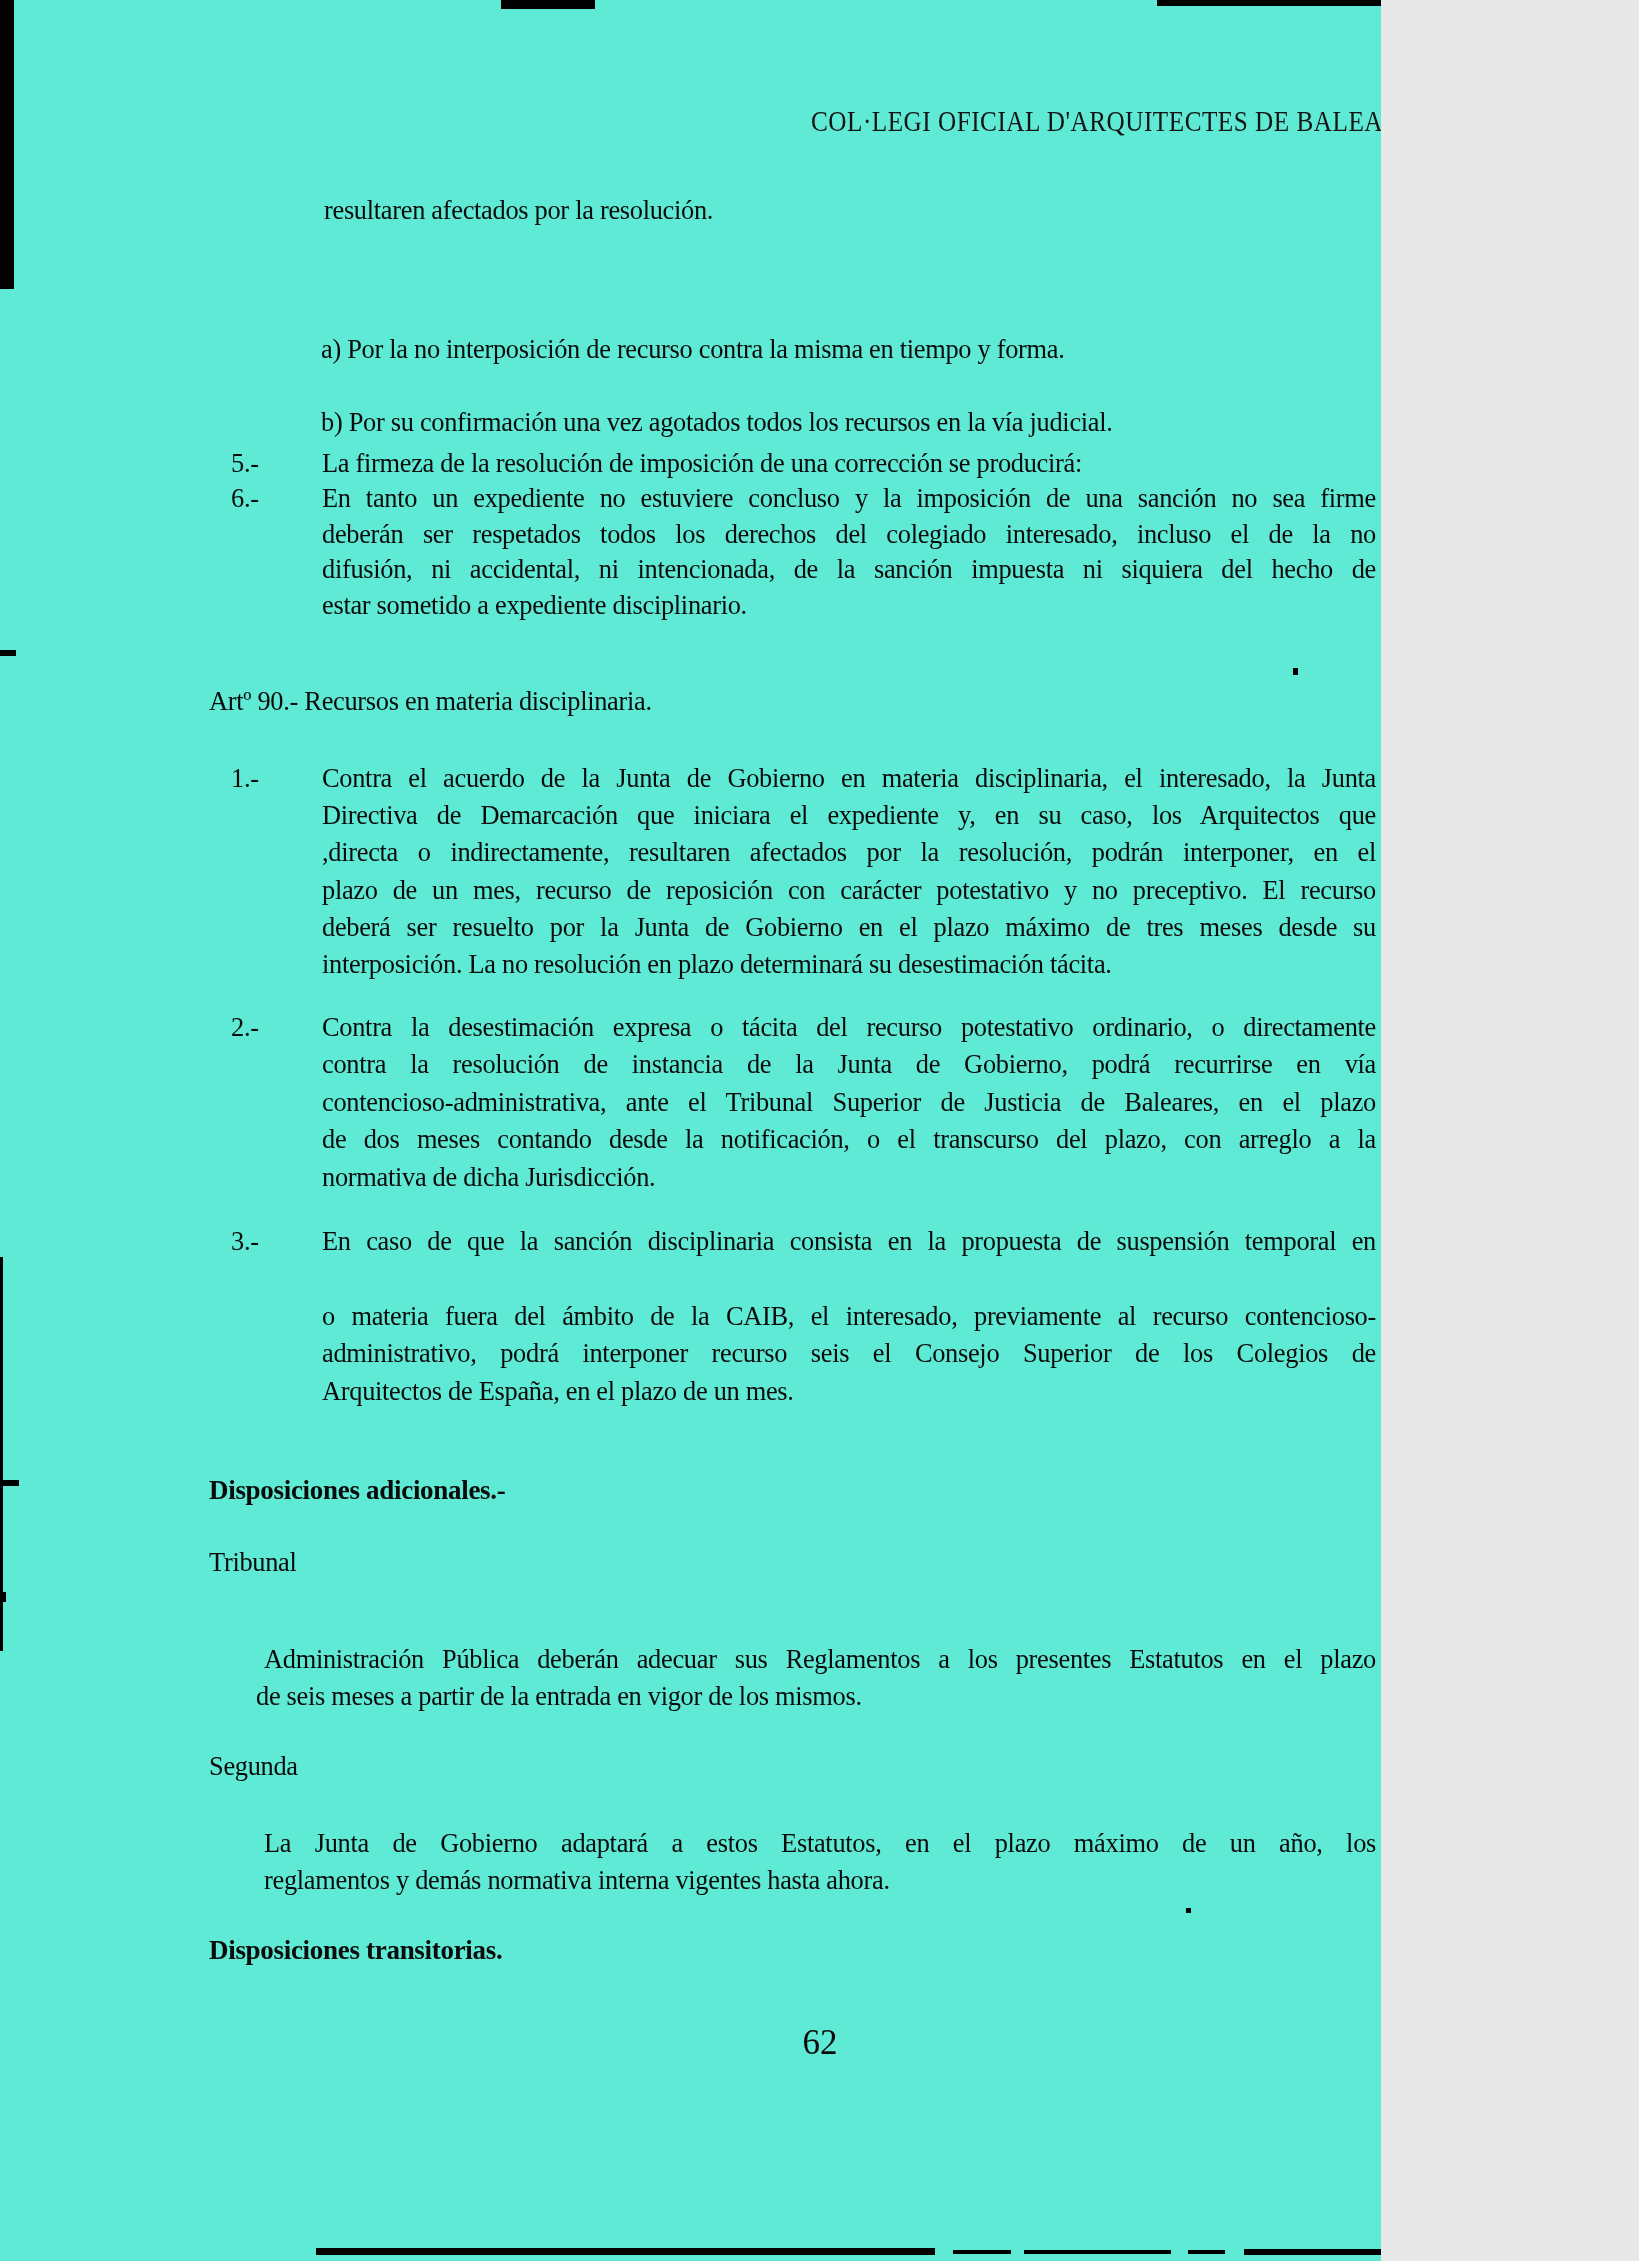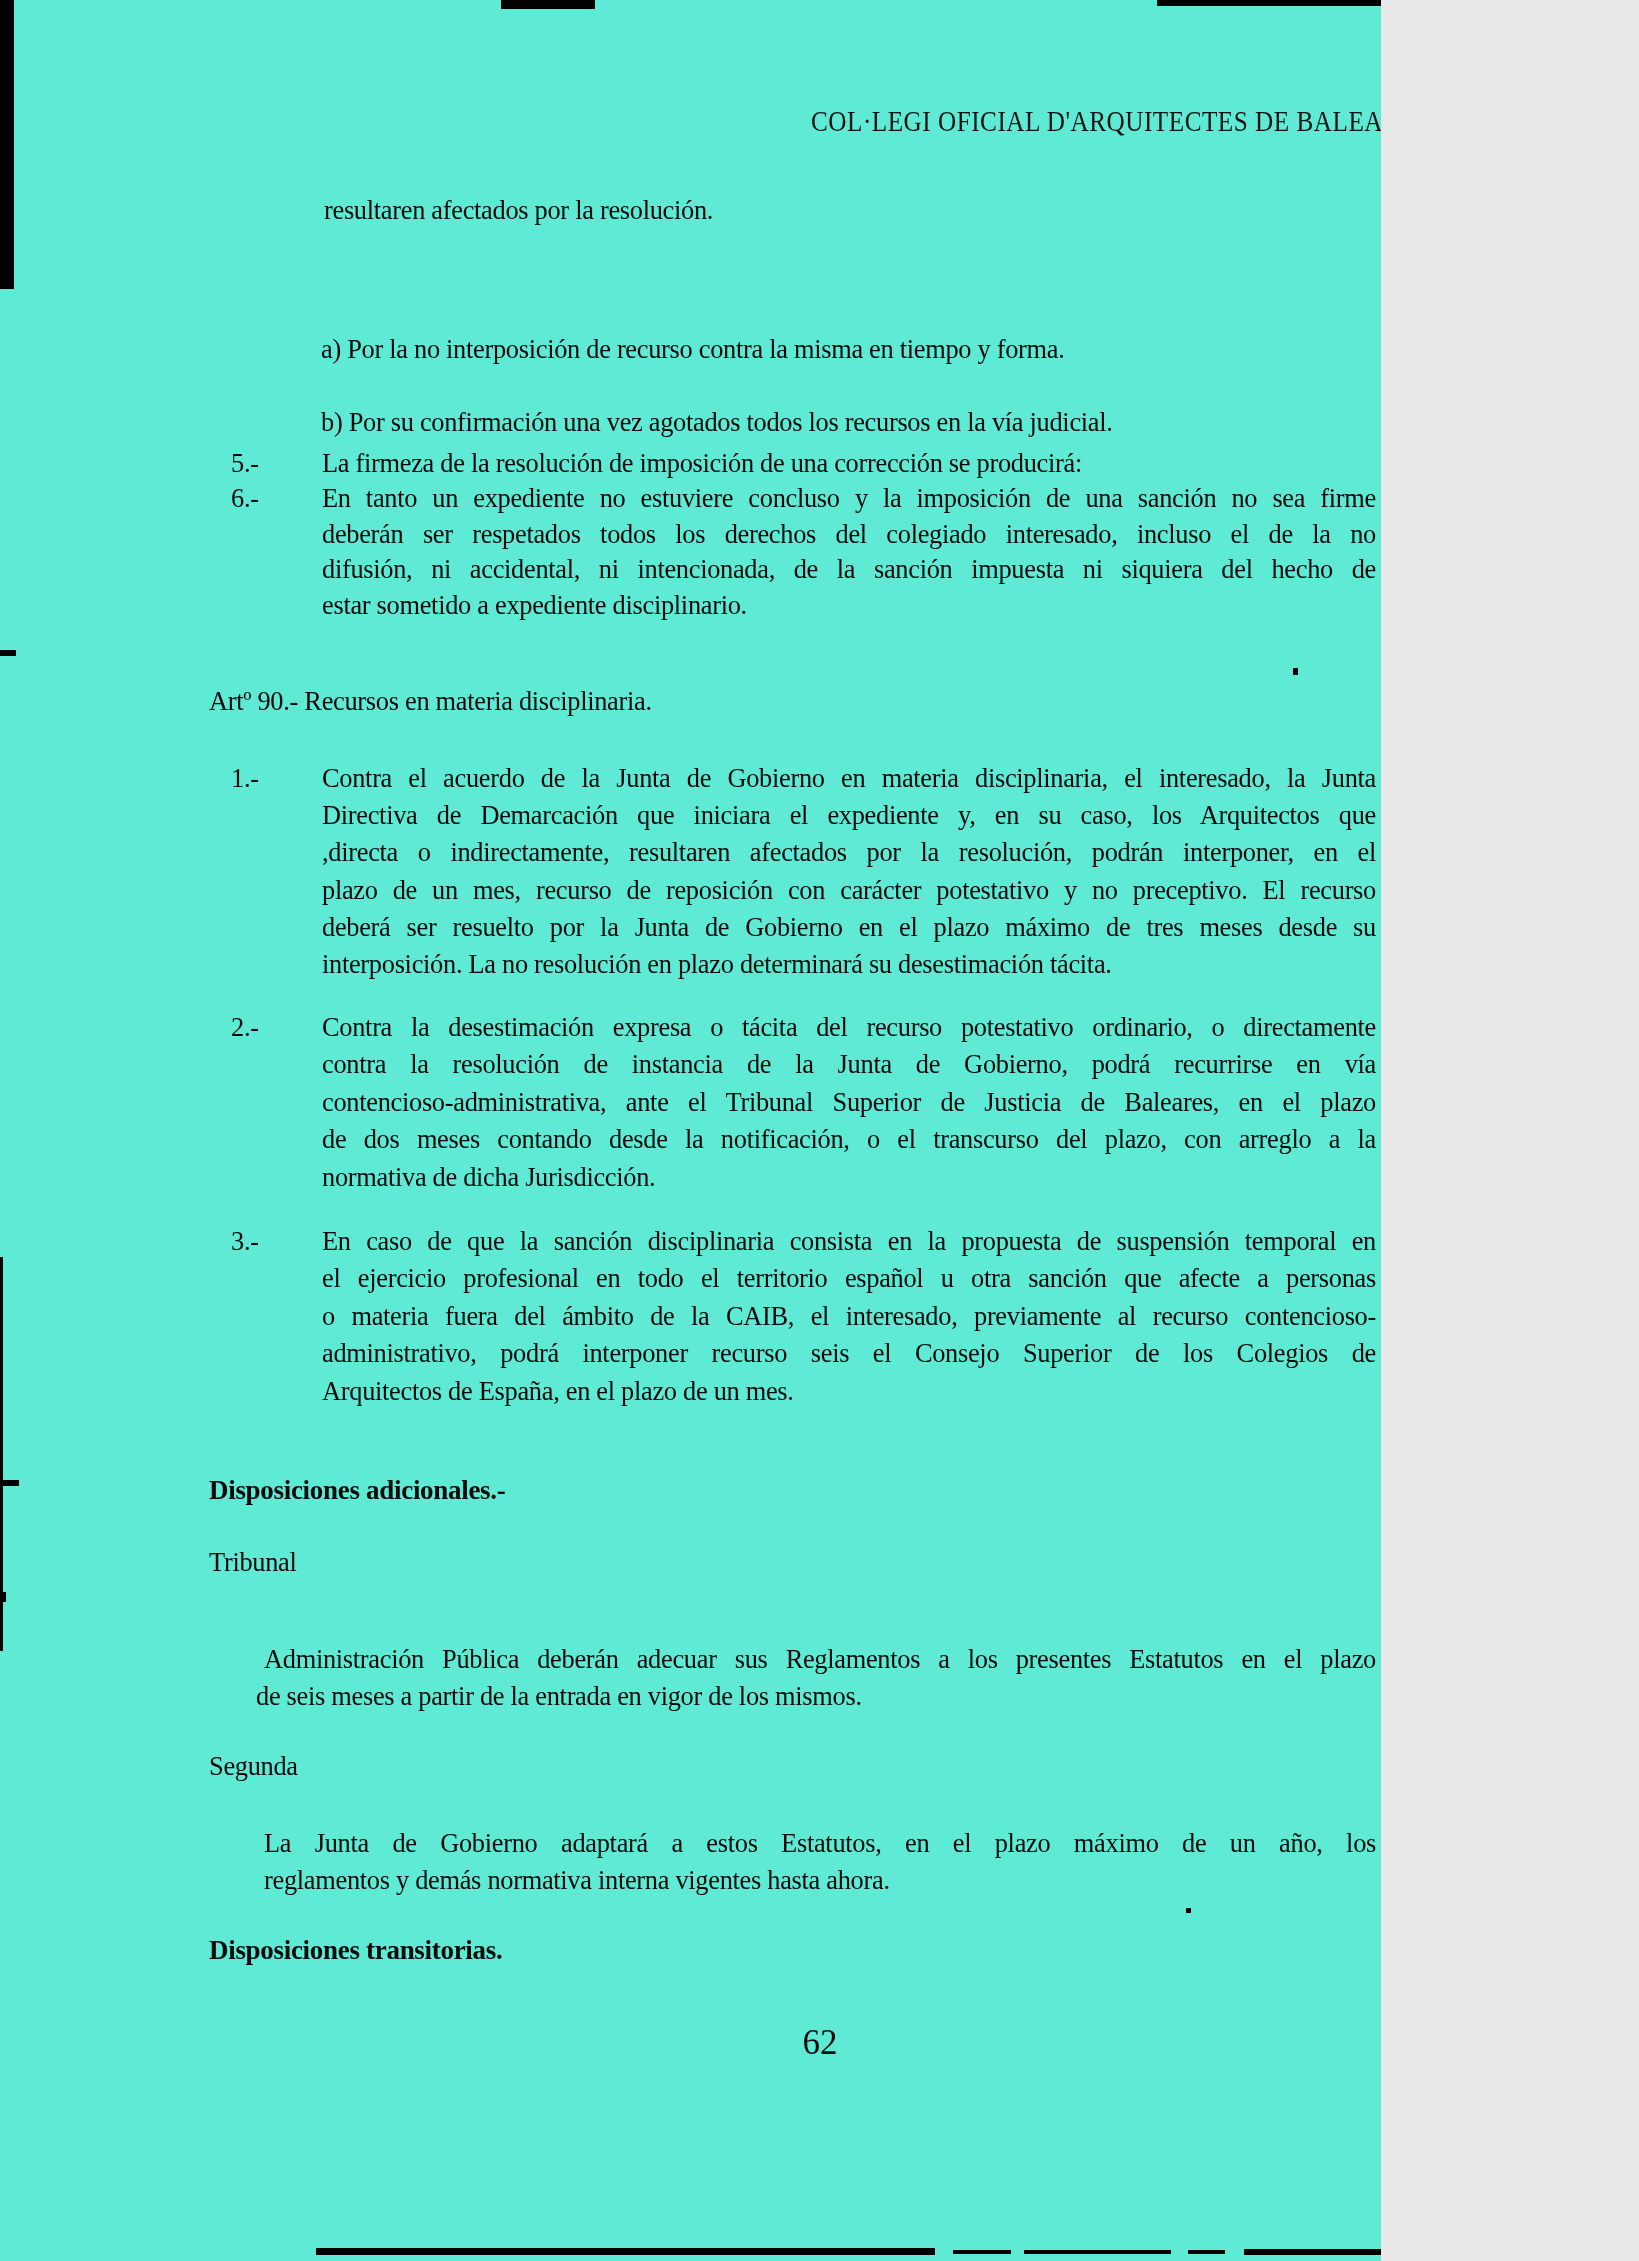--- a/index.html
+++ b/index.html
@@ -55,21 +55,20 @@
 
   <div class="num" style="top:1012px;left:231px">2.-</div>
   <div class="jl" style="top:1012px;left:322px;width:1054px">Contra la desestimación expresa o tácita del recurso potestativo ordinario, o directamente</div>
   <div class="jl" style="top:1049px;left:322px;width:1054px">contra la resolución de instancia de la Junta de Gobierno, podrá recurrirse en vía</div>
   <div class="jl" style="top:1087px;left:322px;width:1054px">contencioso-administrativa, ante el Tribunal Superior de Justicia de Baleares, en el plazo</div>
   <div class="jl" style="top:1124px;left:322px;width:1054px">de dos meses contando desde la notificación, o el transcurso del plazo, con arreglo a la</div>
   <div class="ll" style="top:1162px;left:322px">normativa de dicha Jurisdicción.</div>
 
   <div class="num" style="top:1226px;left:231px">3.-</div>
   <div class="jl" style="top:1226px;left:322px;width:1054px">En caso de que la sanción disciplinaria consista en la propuesta de suspensión temporal en</div>
-  <div class="jl" style="top:1263px;left:322px;width:1054px">el ejercicio profesional en todo el territorio español u otra sanción que afecte a personas</div>
   <div class="jl" style="top:1301px;left:322px;width:1054px">o materia fuera del ámbito de la CAIB, el interesado, previamente al recurso contencioso-</div>
   <div class="jl" style="top:1338px;left:322px;width:1054px">administrativo, podrá interponer recurso seis el Consejo Superior de los Colegios de</div>
   <div class="ll" style="top:1376px;left:322px">Arquitectos de España, en el plazo de un mes.</div>
 
   <div class="h-bold" style="top:1475px;left:209px">Disposiciones adicionales.-</div>
 
   <div class="t" style="top:1547px;left:209px">Tribunal</div>
 
   <div class="jl" style="top:1644px;left:264px;width:1112px">Administración Pública deberán adecuar sus Reglamentos a los presentes Estatutos en el plazo</div>
   <div class="ll" style="top:1681px;left:256px">de seis meses a partir de la entrada en vigor de los mismos.</div>

